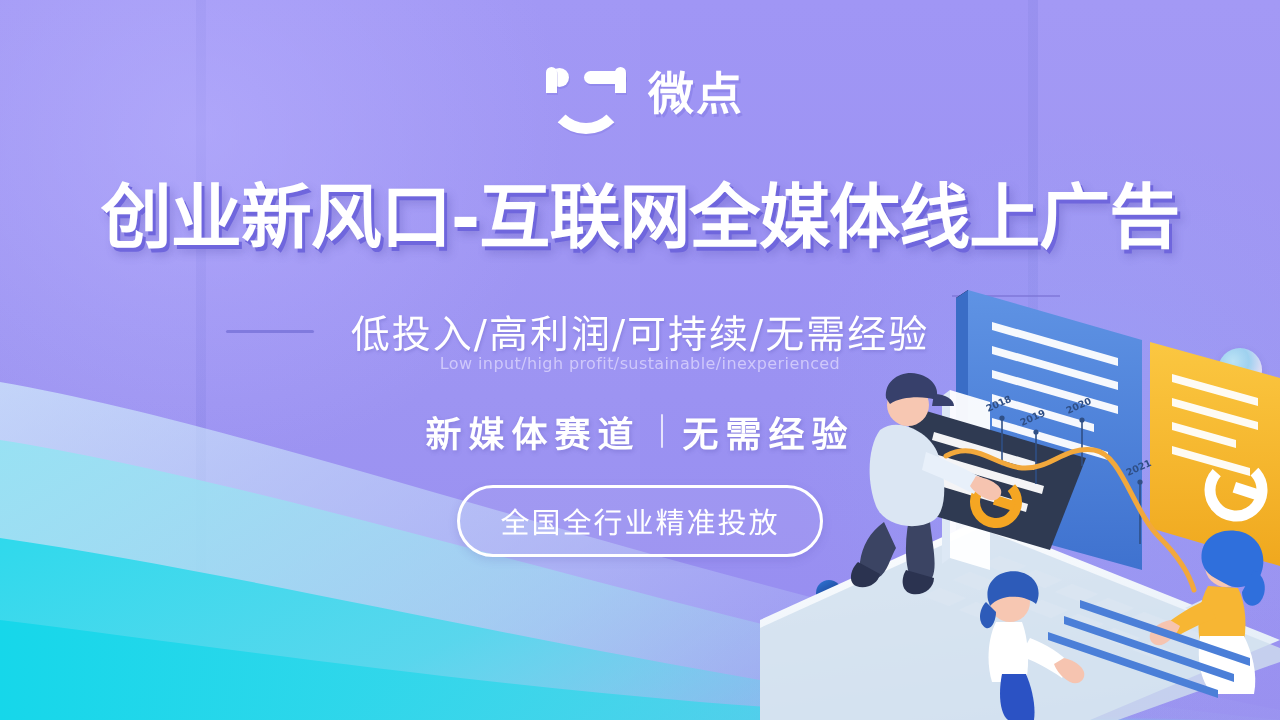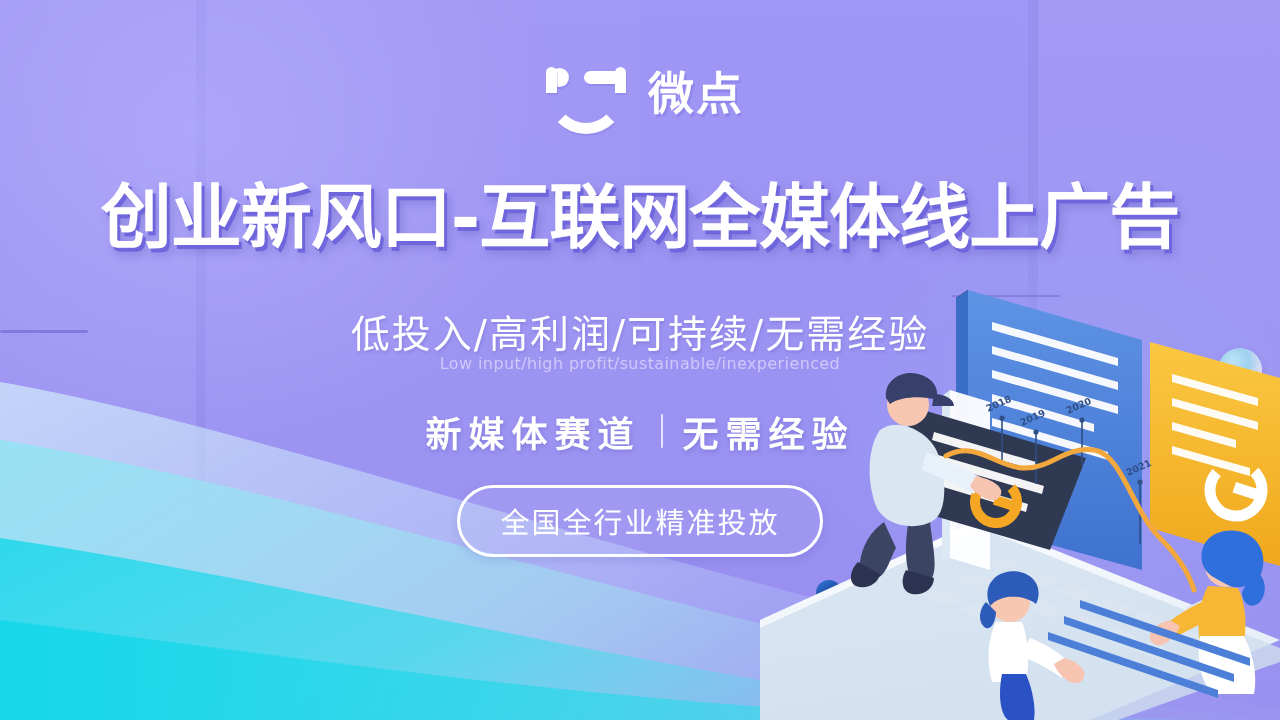--- a/index.html
+++ b/index.html
@@ -134,21 +134,21 @@
       3px 4px 0 #6f66dd,
       5px 7px 10px rgba(70,62,160,0.30);
   }
 
   
   .sub-row {
     position: absolute;
     left: 0; right: 0; top: 303px;
     display: flex;
     align-items: center;
-    justify-content: space-between;
+    justify-content: center;
     gap: 37px;
   }
   .sub-rule {
     width: 88px; height: 3px;
     background: #7a74d9;
     border-radius: 2px;
     opacity: .85;
   }
   .sub-rule.right { opacity: 0; }
   .sub-cn {

